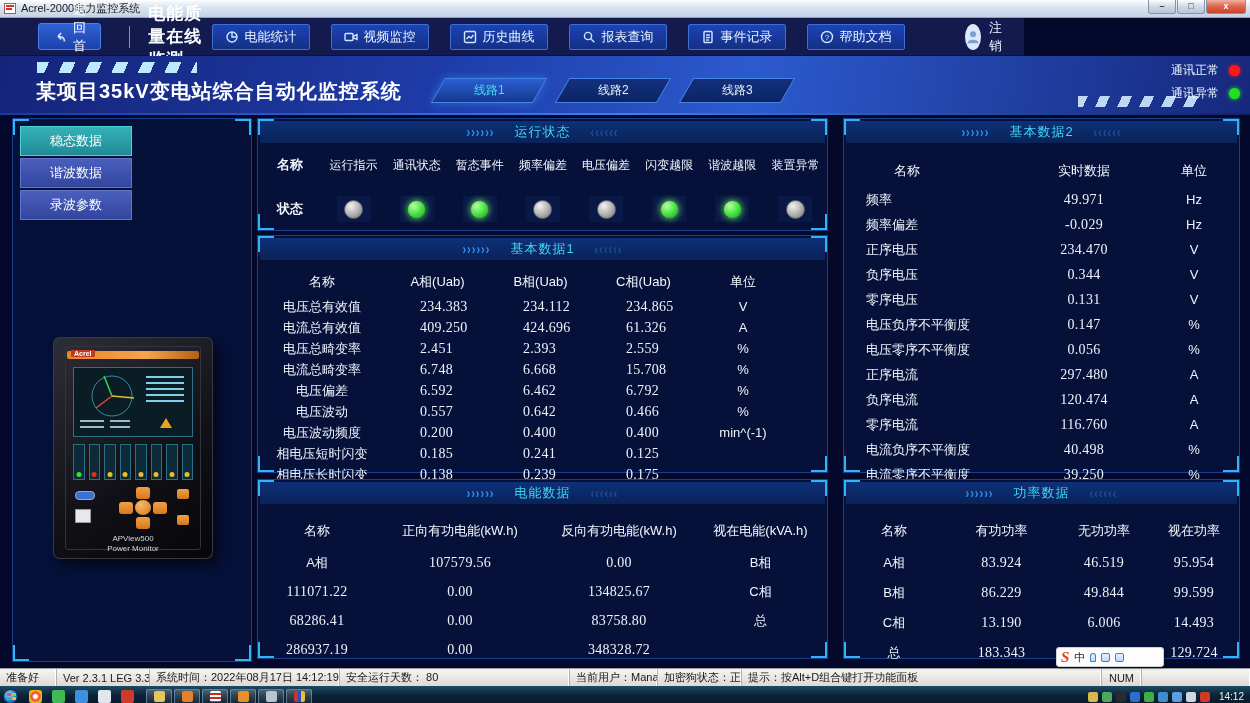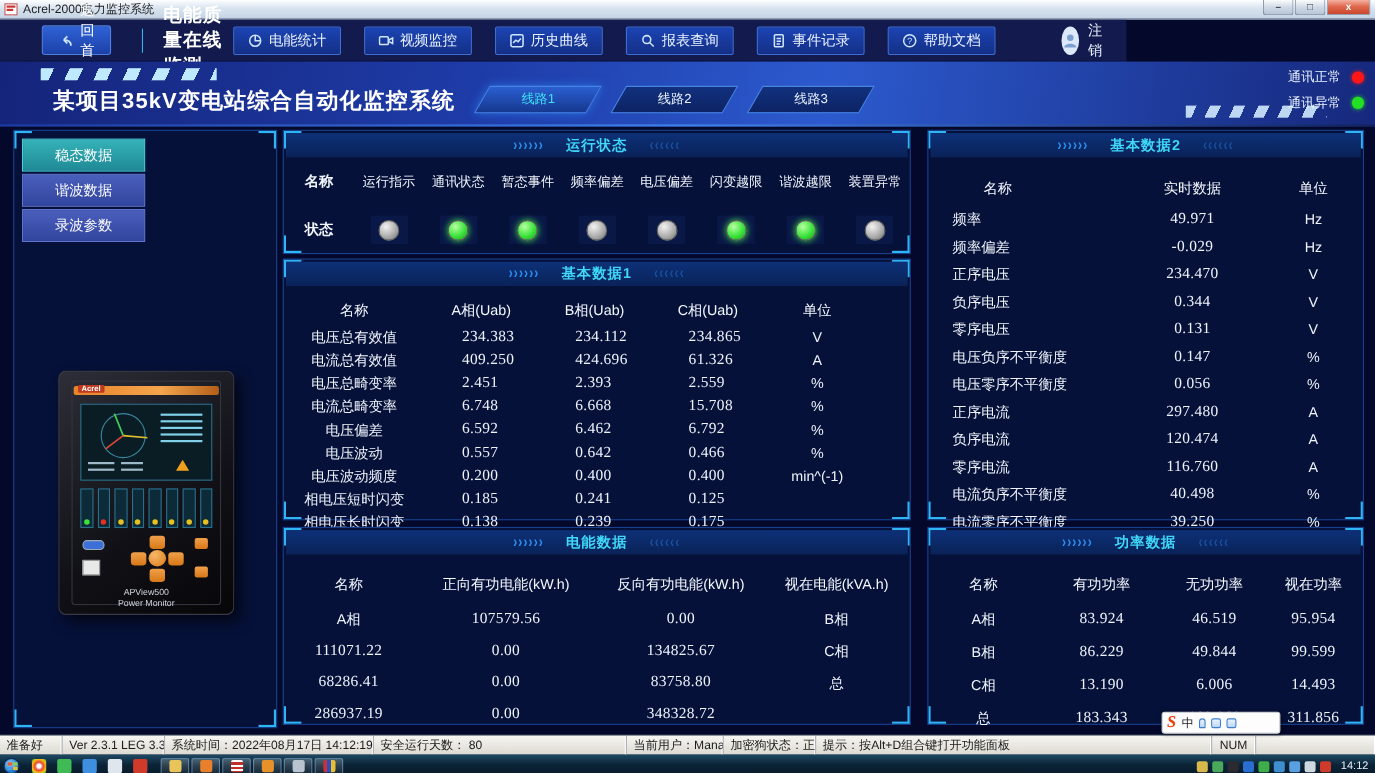--- a/index.html
+++ b/index.html
@@ -36,21 +36,21 @@
   .avatar { width:26px; height:26px; border-radius:50%; background:#dce9fa; display:flex; align-items:center; justify-content:center; }
   .logout { font-size:13px; color:#e8f2ff; margin:0 22px 0 8px; cursor:pointer; }
 
   
   #banner { position:absolute; left:0; top:56px; width:1250px; height:59px;
     background:linear-gradient(100deg,#15247a 0%,#1e3ca8 35%,#2c5ace 60%,#16287c 100%); }
   #banner:after { content:""; position:absolute; left:0; bottom:0; width:100%; height:2px;
     background:linear-gradient(90deg,#1b3a9c,#3f7fe8,#12235f); }
   .stripes { position:absolute; left:37px; top:6px; width:160px; height:11px;
     background:repeating-linear-gradient(115deg,#bfe9ff 0 11px,transparent 11px 24px); }
-  .banner-title { position:absolute; left:36px; top:22px; font-size:20px; font-weight:bold; color:#ffffff; letter-spacing:1px;margin-left:12px; }
+  .banner-title { position:absolute; left:36px; top:22px; font-size:20px; font-weight:bold; color:#ffffff; letter-spacing:1px; }
   #tabs { position:absolute; left:438px; top:22px; display:flex; gap:22px; }
   .tab { width:102px; height:25px; transform:skewX(-30deg); border:1px solid #4584e0;
     background:linear-gradient(180deg,#12307e,#0d2464); cursor:pointer; display:flex; align-items:center; justify-content:center; }
   .tab.active { background:linear-gradient(180deg,#2a5ed0,#16388f); box-shadow:0 0 8px #2a6fe0; }
   .tab span { transform:skewX(30deg); font-size:12px; color:#e8f2ff; }
   .tab.active span { color:#3fe0f5; }
   .legend-hatch { position:absolute; left:1078px; top:40px; width:128px; height:11px;
     background:repeating-linear-gradient(115deg,#cfe9ff 0 9px,transparent 9px 20px); opacity:.9; }
   #legend { position:absolute; right:10px; top:6px; width:150px; display:flex; flex-direction:column; gap:6px; }
   .legend-row { display:flex; align-items:center; justify-content:flex-end; gap:10px; font-size:12px; color:#e8f2ff; }
@@ -61,21 +61,21 @@
     background-image:
       linear-gradient(#2fb4f5,#2fb4f5),linear-gradient(#2fb4f5,#2fb4f5),
       linear-gradient(#2fb4f5,#2fb4f5),linear-gradient(#2fb4f5,#2fb4f5),
       linear-gradient(#2fb4f5,#2fb4f5),linear-gradient(#2fb4f5,#2fb4f5),
       linear-gradient(#2fb4f5,#2fb4f5),linear-gradient(#2fb4f5,#2fb4f5);
     background-repeat:no-repeat;
     background-size:16px 2px,2px 16px,16px 2px,2px 16px,16px 2px,2px 16px,16px 2px,2px 16px;
     background-position:left top,left top,right top,right top,left bottom,left bottom,right bottom,right bottom; }
   .phead { height:22px; margin:2px 2px 0 2px; background:linear-gradient(180deg,#0d3078,#0a2358);
     display:flex; align-items:center; justify-content:center; gap:20px; }
-  .ptitle { color:#3fd6f8; font-size:13px; font-weight:bold; letter-spacing:1px; }
+  .ptitle { color:#3fd6f8; font-size:13px; font-weight:normal; letter-spacing:1px; }
   .arrows { font-size:11px; font-weight:bold; letter-spacing:1px; transform:scaleY(1.35); }
   .ar-l { color:#2f8ff0; } .ar-r { color:#1a4f9e; }
 
   
   #runstatus { left:257px; top:118px; width:571px; height:113px; }
   .rs-grid { display:grid; grid-template-columns:64px repeat(8,1fr); }
   .rs-cell { height:44px; display:flex; align-items:center; justify-content:center; font-size:12px; color:#f0f5fc; }
   .rs-side { font-weight:bold; font-size:13px; }
   .ledbox { width:34px; height:26px; background:#0a1848; display:flex; align-items:center; justify-content:center; }
   .led { width:19px; height:19px; border-radius:50%; border:1px solid #666; }
@@ -596,21 +596,21 @@
       <div class="tcell drow vl num y">86.229</div>
       <div class="tcell drow vl num y">49.844</div>
       <div class="tcell drow vl num y">99.599</div>
       <div class="tcell drow nm ">C相</div>
       <div class="tcell drow vl num y">13.190</div>
       <div class="tcell drow vl num y">6.006</div>
       <div class="tcell drow vl num y">14.493</div>
       <div class="tcell drow nm ">总</div>
       <div class="tcell drow vl num y">183.343</div>
       <div class="tcell drow vl num y">102.368</div>
-      <div class="tcell drow vl num y">311.856</div>
+      <div class="tcell drow vl num y">129.724</div>
     </div>
 </div>
 
 <div id="statusbar">
   <div class="seg" style="width:57px">准备好</div>
   <div class="seg" style="width:93px">Ver 2.3.1 LEG 3.3.18</div>
   <div class="seg" style="width:190px">系统时间：2022年08月17日  14:12:19  星期三</div>
   <div class="seg" style="width:230px">安全运行天数：  80</div>
   <div class="seg" style="width:88px">当前用户：Manager</div>
   <div class="seg" style="width:84px">加密狗状态：正常</div>

